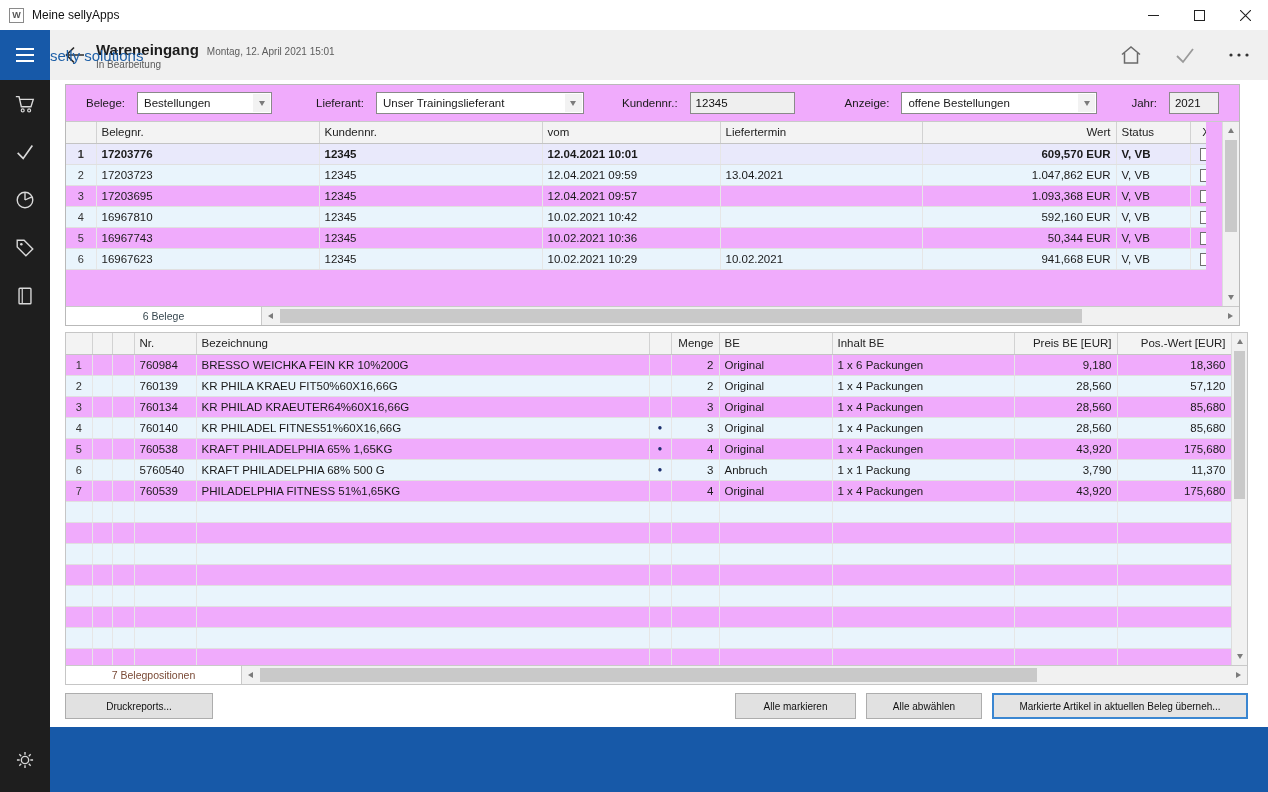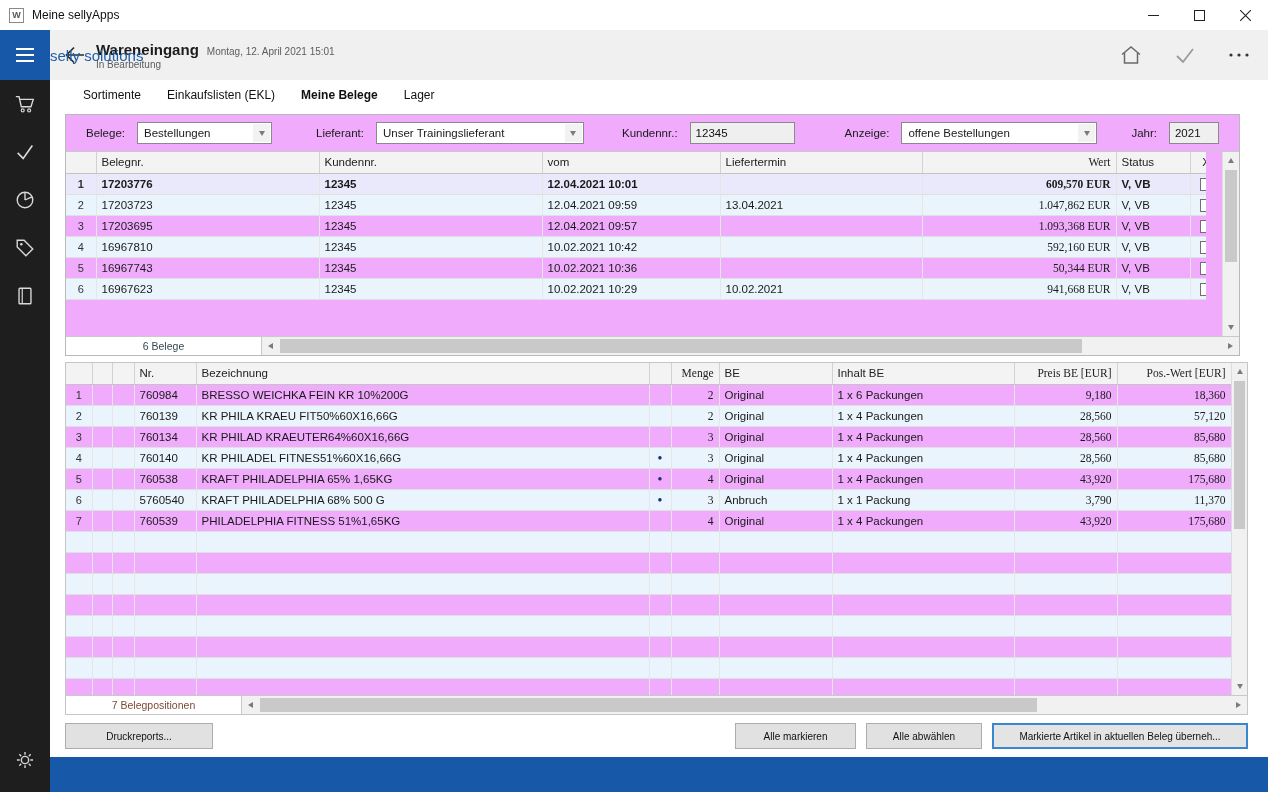--- a/index.html
+++ b/index.html
@@ -51,21 +51,21 @@
   .combo .chev { position:absolute; right:1px; top:1px; bottom:1px; width:17px; display:flex; align-items:center; justify-content:center; background:#f2f2f2; }
   .tinput { height:22px; border:1px solid #8a8a8a; background:#efefef; font-size:11.5px; padding:0 5px; font-family:"Liberation Sans",sans-serif; color:#111; }
 
   
   .grid-area { flex:1; min-height:0; display:flex; border-top:1px solid #c9c9c9; overflow:hidden;gap:16px; }
   .tbl-wrap { flex:1; overflow:hidden; }
   table { border-collapse:collapse; table-layout:fixed; }
   th { background:#f3f3f3; border-right:1px solid #d2d2d2; border-bottom:1px solid #c4c4c4; font-weight:normal; font-size:11.5px; color:#222; height:21px; padding:0 5px; text-align:left; white-space:nowrap; overflow:hidden; }
   td { border-right:1px solid #e6e6e6; border-bottom:1px solid #e0e0e0; font-size:11.5px; height:21px; line-height:20px; padding:0 5px; white-space:nowrap; overflow:hidden; }
   td.gut { text-align:center; color:#333; font-size:11px; }
-  .r { text-align:right;font-family:Liberation Serif, serif; }
+  .r { text-align:right; }
   .c { text-align:center; }
   tr.alt td { background:#e9f4fc; }
   tr.selected td { background:#e9e9fb; font-weight:bold; }
   .cb { width:13px; height:13px; border:1px solid #707070; background:#fff; display:inline-block; vertical-align:middle; }
   .marker { color:#1c2f6e; font-size:8px; }
 
   
   .vscroll { flex:0 0 17px; width:17px; background:#f1f1f1; border-left:1px solid #dcdcdc; display:flex; flex-direction:column; }
   .vs-btn { height:17px; flex:0 0 17px; display:flex; align-items:center; justify-content:center; cursor:pointer; }
   .vs-track { flex:1; position:relative; }
@@ -201,38 +201,20 @@
           <div class="hdr-btn">
             <svg width="22" height="8" viewBox="0 0 22 8">
               <circle cx="3" cy="4" r="1.6" fill="#333"></circle>
                 <circle cx="11" cy="4" r="1.6" fill="#333"></circle>
                 <circle cx="19" cy="4" r="1.6" fill="#333"></circle>
             </svg>
           </div>
         </div>
       </div>
 
-      <div class="tabbar">
-
-          <div class="tab">
-            <span>Sortimente</span>
-          </div>
-
-          <div class="tab">
-            <span>Einkaufslisten (EKL)</span>
-          </div>
-
-          <div class="tab active">
-            <span>Meine Belege</span>
-          </div>
-
-          <div class="tab">
-            <span>Lager</span>
-          </div>
-        </div>
 
       <div class="upper-panel">
         <div class="filterbar">
           <div class="fgroup" style="margin-left:20px">
             <span class="flabel">Belege:</span>
             <div class="combo" style="width:135px">
               <span>Bestellungen</span>
               <span class="chev">
                   <span class="tri-down"></span>
                 </span>

